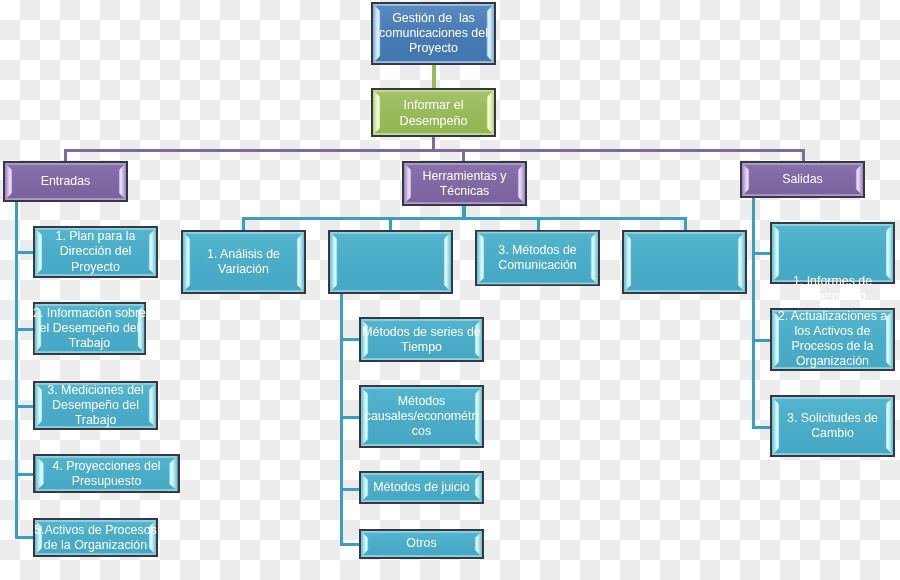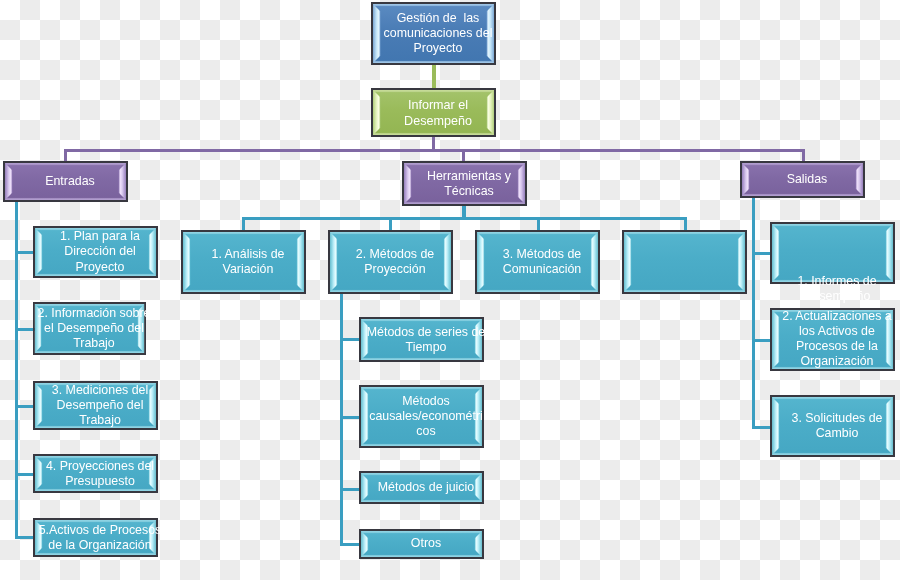--- a/index.html
+++ b/index.html
@@ -22,21 +22,21 @@
   .ct{background:#3a9ec1;}
 
   
   .node{position:absolute;box-sizing:border-box;z-index:5;}
   .node>svg{position:absolute;left:0;top:0;width:100%;height:100%;
             display:block;z-index:1;overflow:visible;}
   .node .lbl{position:absolute;left:50%;top:50%;
     transform:translate(-50%,-50%);
     z-index:3;color:#ffffff;text-align:center;
     line-height:1.235;white-space:pre;pointer-events:none;}
-  .node .lbl span{display:block;padding-left:9px;}
+  .node .lbl span{display:block;}
 </style>
 </head>
 <body>
 
 <div id="canvas">
     <div class="conn cg" style="left: 432px; top: 65px; width: 4px; height: 24px;"></div>
     <div class="conn cp" style="left: 432px; top: 136px; width: 3px; height: 14px;"></div>
     <div class="conn cp" style="left: 64px; top: 149px; width: 741px; height: 3px;"></div>
     <div class="conn cp" style="left: 64px; top: 149px; width: 3px; height: 13px;"></div>
     <div class="conn cp" style="left: 462px; top: 149px; width: 3px; height: 13px;"></div>
@@ -391,21 +391,21 @@
         </defs>
         <rect x="2" y="2" width="121" height="45" fill="url(#gf7)"></rect>
         <rect x="2" y="2" width="121" height="2.6" fill="url(#gt7)"></rect>
         <rect x="2" y="44.4" width="121" height="2.6" fill="url(#gb7)"></rect>
         <polygon points="2,2 9.5,9.5 9.5,39.5 2,47" fill="url(#gl7)"></polygon>
         <polygon points="123,2 115.5,9.5 115.5,39.5 123,47" fill="url(#gr7)"></polygon>
         <rect x="1" y="1" width="123" height="47" fill="none" stroke="#383840" stroke-width="2"></rect>
       </svg>
       <div class="lbl" style="font-size: 12.4px;"><span>3. Mediciones del</span><span>Desempeño del</span><span>Trabajo</span></div>
     </div>
-    <div class="node" style="left: 33px; top: 454px; width: 125px; height: 39px;">
+    <div class="node" style="left: 33px; top: 454px; width: 147px; height: 39px;">
       <svg viewBox="0 0 125 39" preserveAspectRatio="none">
         <defs>
           <linearGradient id="gf8" x1="0" y1="0" x2="0" y2="1">
             <stop offset="0%" stop-color="#55b5ce"></stop>
             <stop offset="45%" stop-color="#4badc8"></stop>
             <stop offset="100%" stop-color="#45a7c3"></stop>
           </linearGradient>
           <linearGradient id="gl8" x1="0" y1="0" x2="1" y2="0">
             <stop offset="0%" stop-color="#69bdcd"></stop>
             <stop offset="26%" stop-color="#8fd8e6"></stop>
@@ -557,23 +557,22 @@
             <stop offset="100%" stop-color="#45a7c3"></stop>
           </linearGradient>
         </defs>
         <rect x="2" y="2" width="121" height="60" fill="url(#gf11)"></rect>
         <rect x="2" y="2" width="121" height="2.6" fill="url(#gt11)"></rect>
         <rect x="2" y="59.4" width="121" height="2.6" fill="url(#gb11)"></rect>
         <polygon points="2,2 9.5,9.5 9.5,54.5 2,62" fill="url(#gl11)"></polygon>
         <polygon points="123,2 115.5,9.5 115.5,54.5 123,62" fill="url(#gr11)"></polygon>
         <rect x="1" y="1" width="123" height="62" fill="none" stroke="#383840" stroke-width="2"></rect>
       </svg>
-      <div class="lbl" style="font-size: 12.4px;"><span>2. Métodos de</span><span>Proyección</span></div>
-    </div>
-    <div class="node" style="left: 475px; top: 230px; width: 125px; height: 64px;">
+    </div>
+    <div class="node" style="left: 475px; top: 230px; width: 125px; height: 56px;">
       <svg viewBox="0 0 125 64" preserveAspectRatio="none">
         <defs>
           <linearGradient id="gf12" x1="0" y1="0" x2="0" y2="1">
             <stop offset="0%" stop-color="#55b5ce"></stop>
             <stop offset="45%" stop-color="#4badc8"></stop>
             <stop offset="100%" stop-color="#45a7c3"></stop>
           </linearGradient>
           <linearGradient id="gl12" x1="0" y1="0" x2="1" y2="0">
             <stop offset="0%" stop-color="#69bdcd"></stop>
             <stop offset="26%" stop-color="#8fd8e6"></stop>

